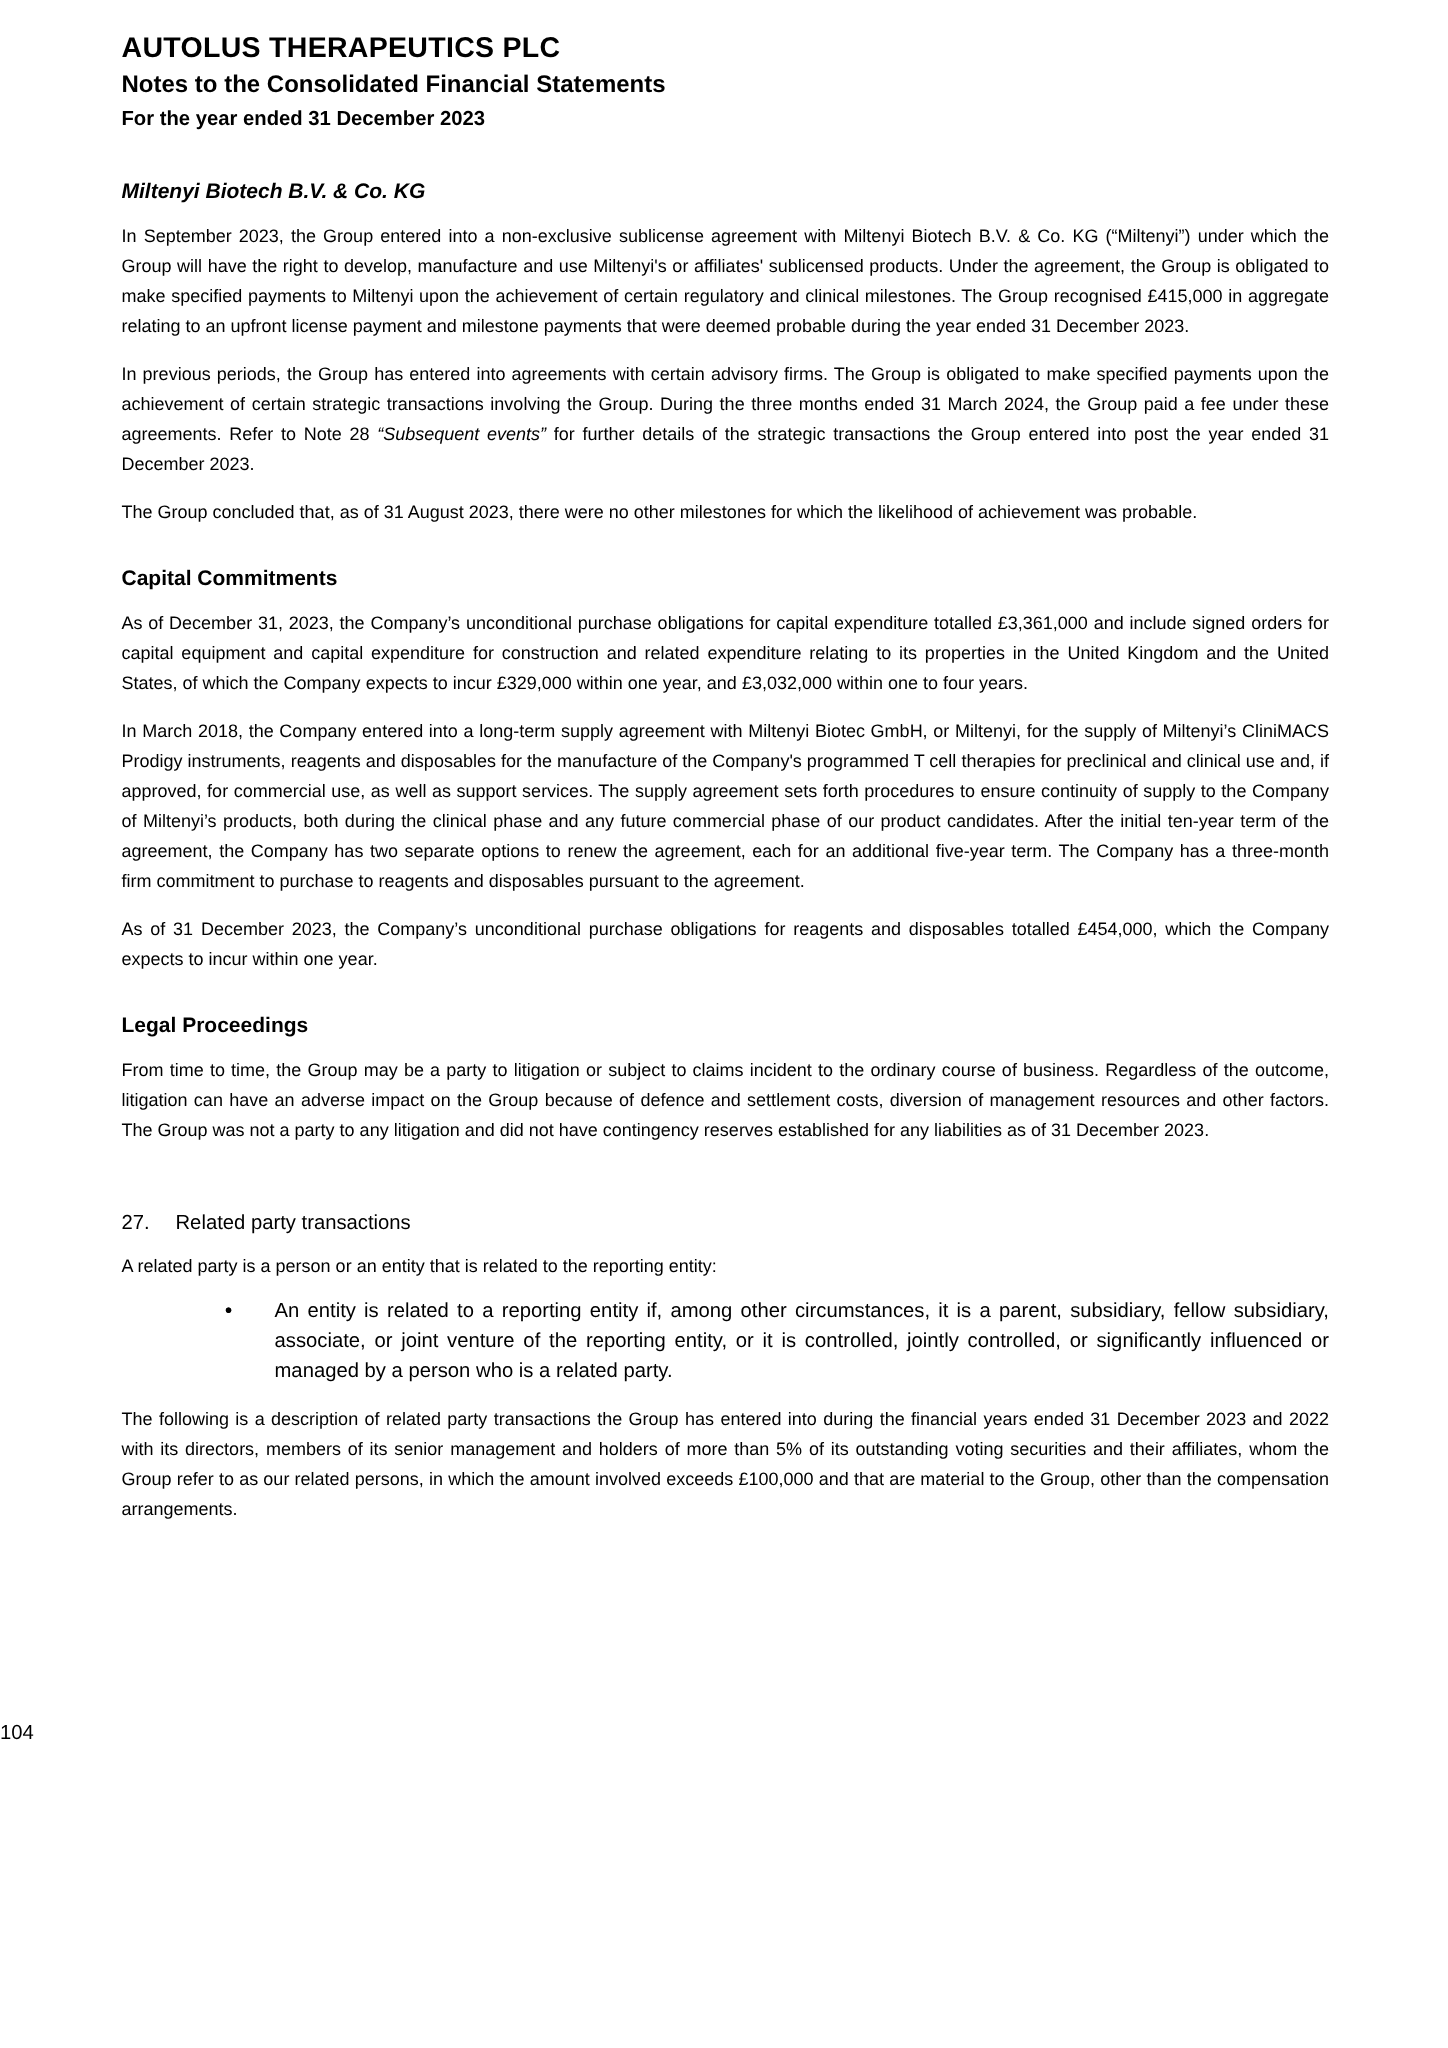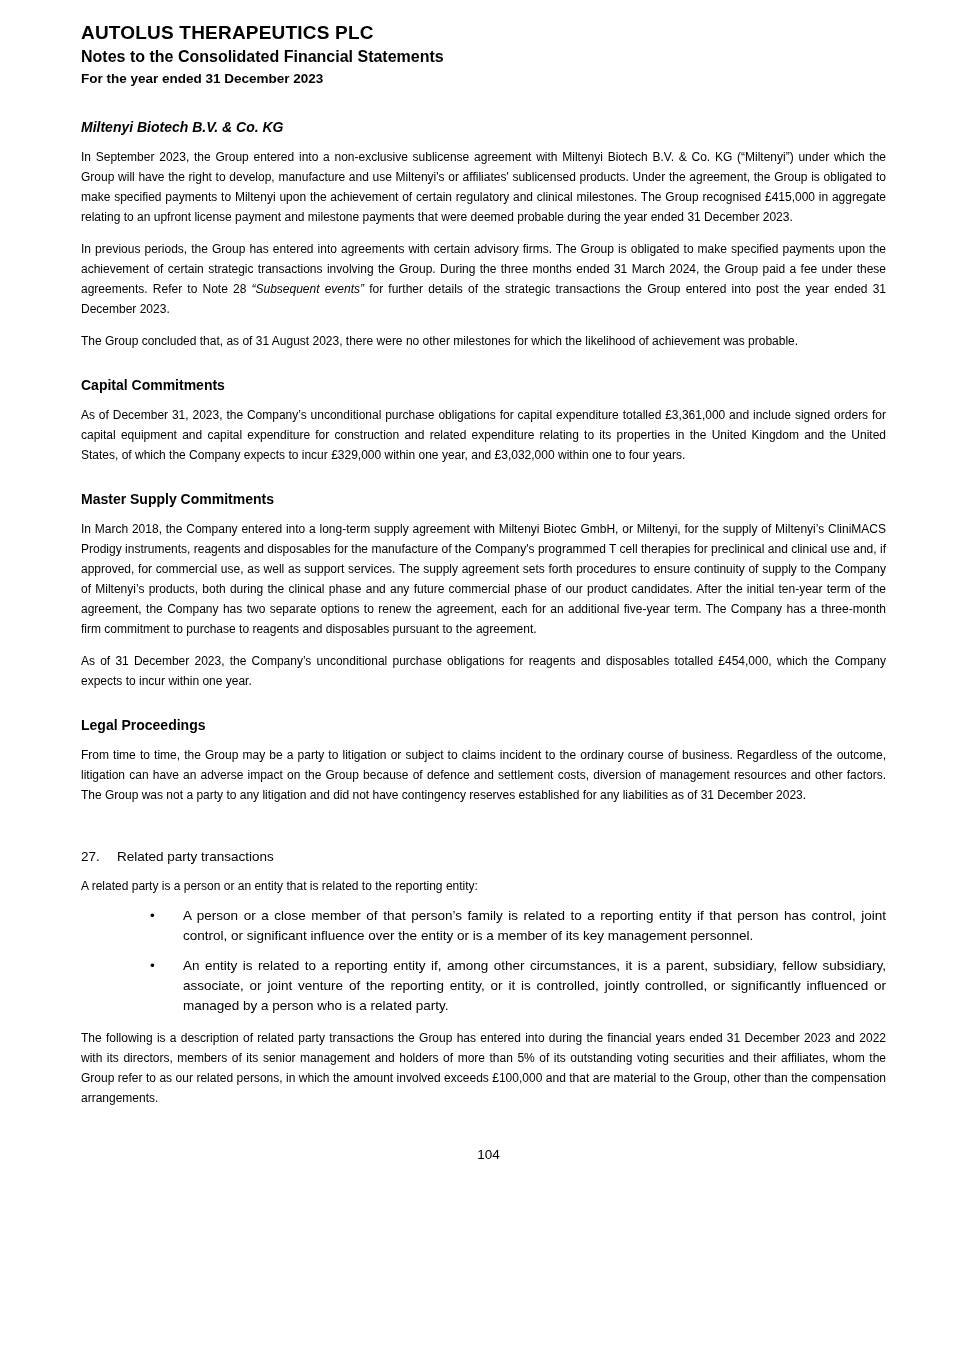--- a/index.html
+++ b/index.html
@@ -72,24 +72,23 @@
     text-align: justify;
     margin-top: 10px;
   }
   ul.bullet-list li .bullet {
     position: absolute;
     left: 69px;
     top: 0;
   }
   .page-footer {
     position: absolute;
-    left: 12px;
+    left: 0;
     right: 0;
     bottom: 24px;
-    text-align: center;
     font-size: 13.5px;
   }
 </style>
 </head>
 <body>
 
 <div class="page">
 
   <header class="doc-header">
     <h1>AUTOLUS THERAPEUTICS PLC</h1>
@@ -106,35 +105,34 @@
     <p class="body-text"><span>In previous periods, the Group has entered into agreements with certain advisory firms. The Group is obligated to make specified payments upon the achievement of certain strategic transactions involving the Group. During the three months ended 31 March 2024, the Group paid a fee under these agreements. Refer to Note 28 </span><span class="inline-italic">“Subsequent events”</span><span> for further details of the strategic transactions the Group entered into post the year ended 31 December 2023.</span></p>
     <p class="body-text">The Group concluded that, as of 31 August 2023, there were no other milestones for which the likelihood of achievement was probable.</p>
   </section>
 
   <section>
     <h4 class="section-heading">Capital Commitments</h4>
     <p class="body-text">As of December 31, 2023, the Company’s unconditional purchase obligations for capital expenditure totalled £3,361,000 and include signed orders for capital equipment and capital expenditure for construction and related expenditure relating to its properties in the United Kingdom and the United States, of which the Company expects to incur £329,000 within one year, and £3,032,000 within one to four years.</p>
   </section>
 
   <section>
-    <h4 class="section-heading">Master Supply Commitments</h4>
     <p class="body-text">In March 2018, the Company entered into a long-term supply agreement with Miltenyi Biotec GmbH, or Miltenyi, for the supply of Miltenyi’s CliniMACS Prodigy instruments, reagents and disposables for the manufacture of the Company's programmed T cell therapies for preclinical and clinical use and, if approved, for commercial use, as well as support services. The supply agreement sets forth procedures to ensure continuity of supply to the Company of Miltenyi’s products, both during the clinical phase and any future commercial phase of our product candidates. After the initial ten-year term of the agreement, the Company has two separate options to renew the agreement, each for an additional five-year term. The Company has a three-month firm commitment to purchase to reagents and disposables pursuant to the agreement.</p>
     <p class="body-text">As of 31 December 2023, the Company’s unconditional purchase obligations for reagents and disposables totalled £454,000, which the Company expects to incur within one year.</p>
   </section>
 
   <section>
     <h4 class="section-heading">Legal Proceedings</h4>
     <p class="body-text">From time to time, the Group may be a party to litigation or subject to claims incident to the ordinary course of business. Regardless of the outcome, litigation can have an adverse impact on the Group because of defence and settlement costs, diversion of management resources and other factors. The Group was not a party to any litigation and did not have contingency reserves established for any liabilities as of 31 December 2023.</p>
   </section>
 
   <section>
     <h4 class="numbered-heading"><span class="num">27.</span><span>Related party transactions</span></h4>
     <p class="body-text">A related party is a person or an entity that is related to the reporting entity:</p>
     <ul class="bullet-list">
-      <li><span class="bullet">•</span><span>A person or a close member of that person’s family is related to a reporting entity if that person has control, joint control, or significant influence over the entity or is a member of its key management personnel.</span></li>
+      <li><span class="bullet">•</span></li>
       <li><span class="bullet">•</span><span>An entity is related to a reporting entity if, among other circumstances, it is a parent, subsidiary, fellow subsidiary, associate, or joint venture of the reporting entity, or it is controlled, jointly controlled, or significantly influenced or managed by a person who is a related party.</span></li>
     </ul>
     <p class="body-text">The following is a description of related party transactions the Group has entered into during the financial years ended 31 December 2023 and 2022 with its directors, members of its senior management and holders of more than 5% of its outstanding voting securities and their affiliates, whom the Group refer to as our related persons, in which the amount involved exceeds £100,000 and that are material to the Group, other than the compensation arrangements.</p>
   </section>
 
   <div class="page-footer">
     <span>104</span>
   </div>
 
 </div>

